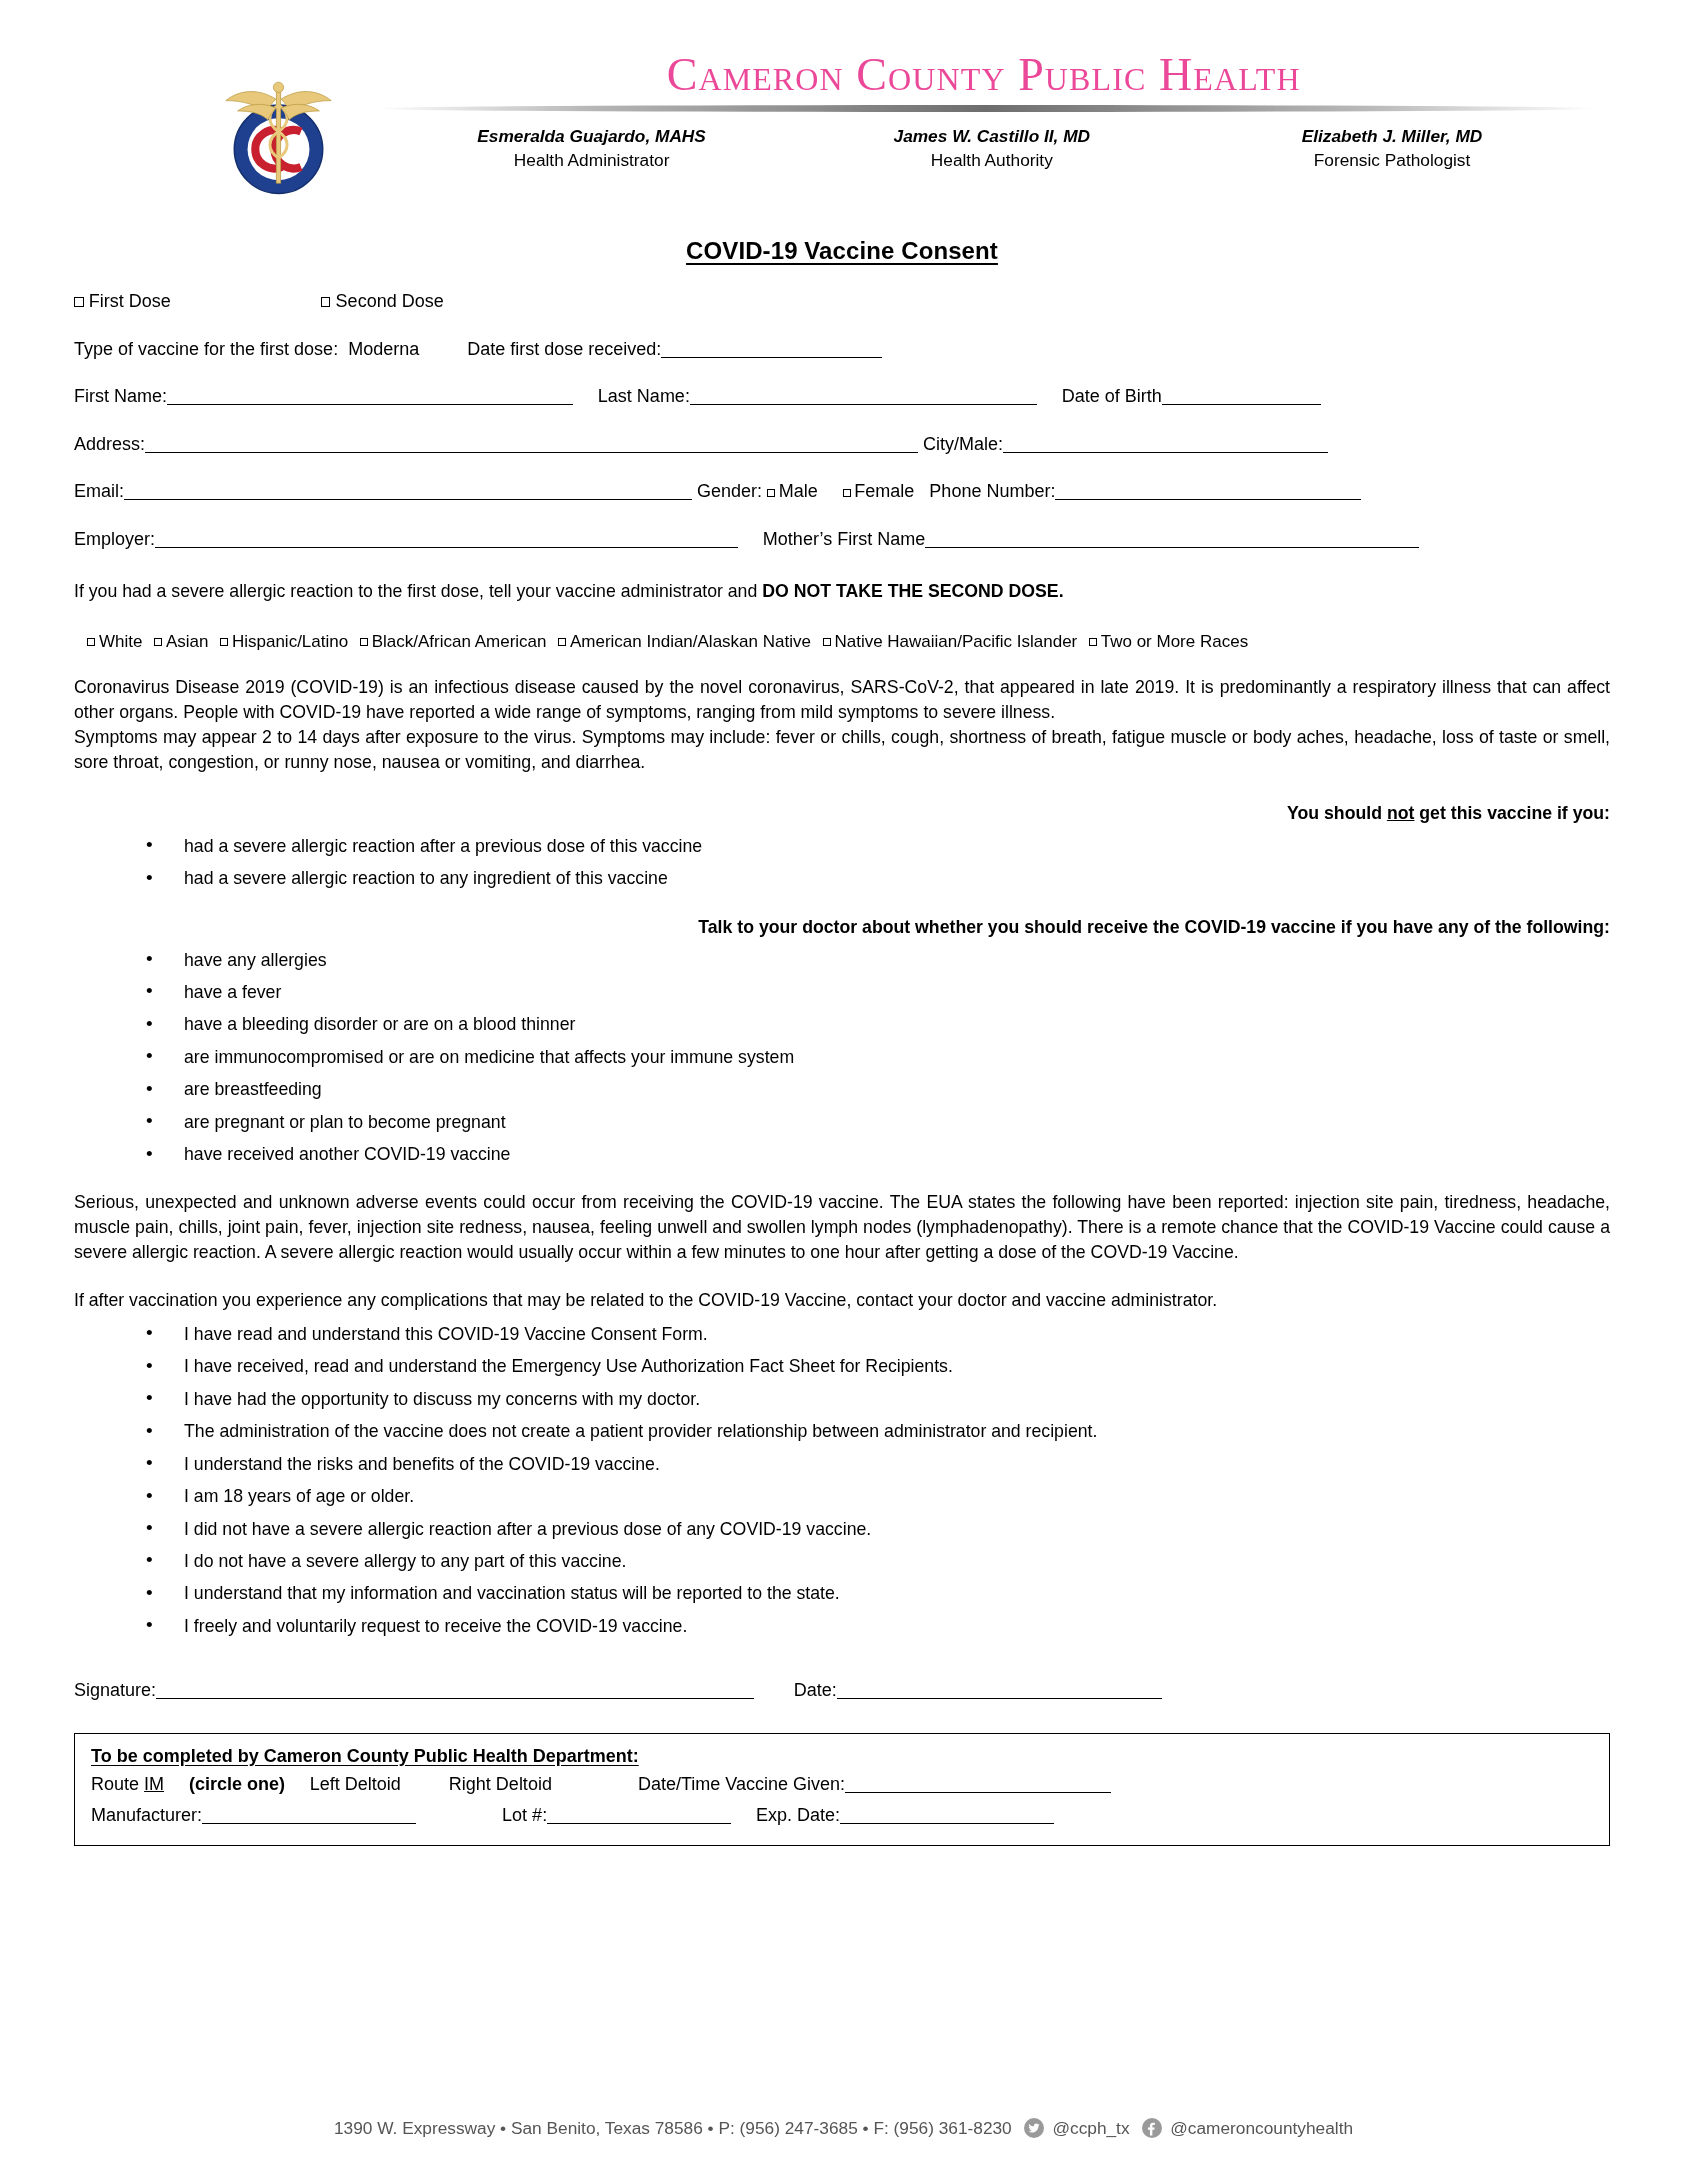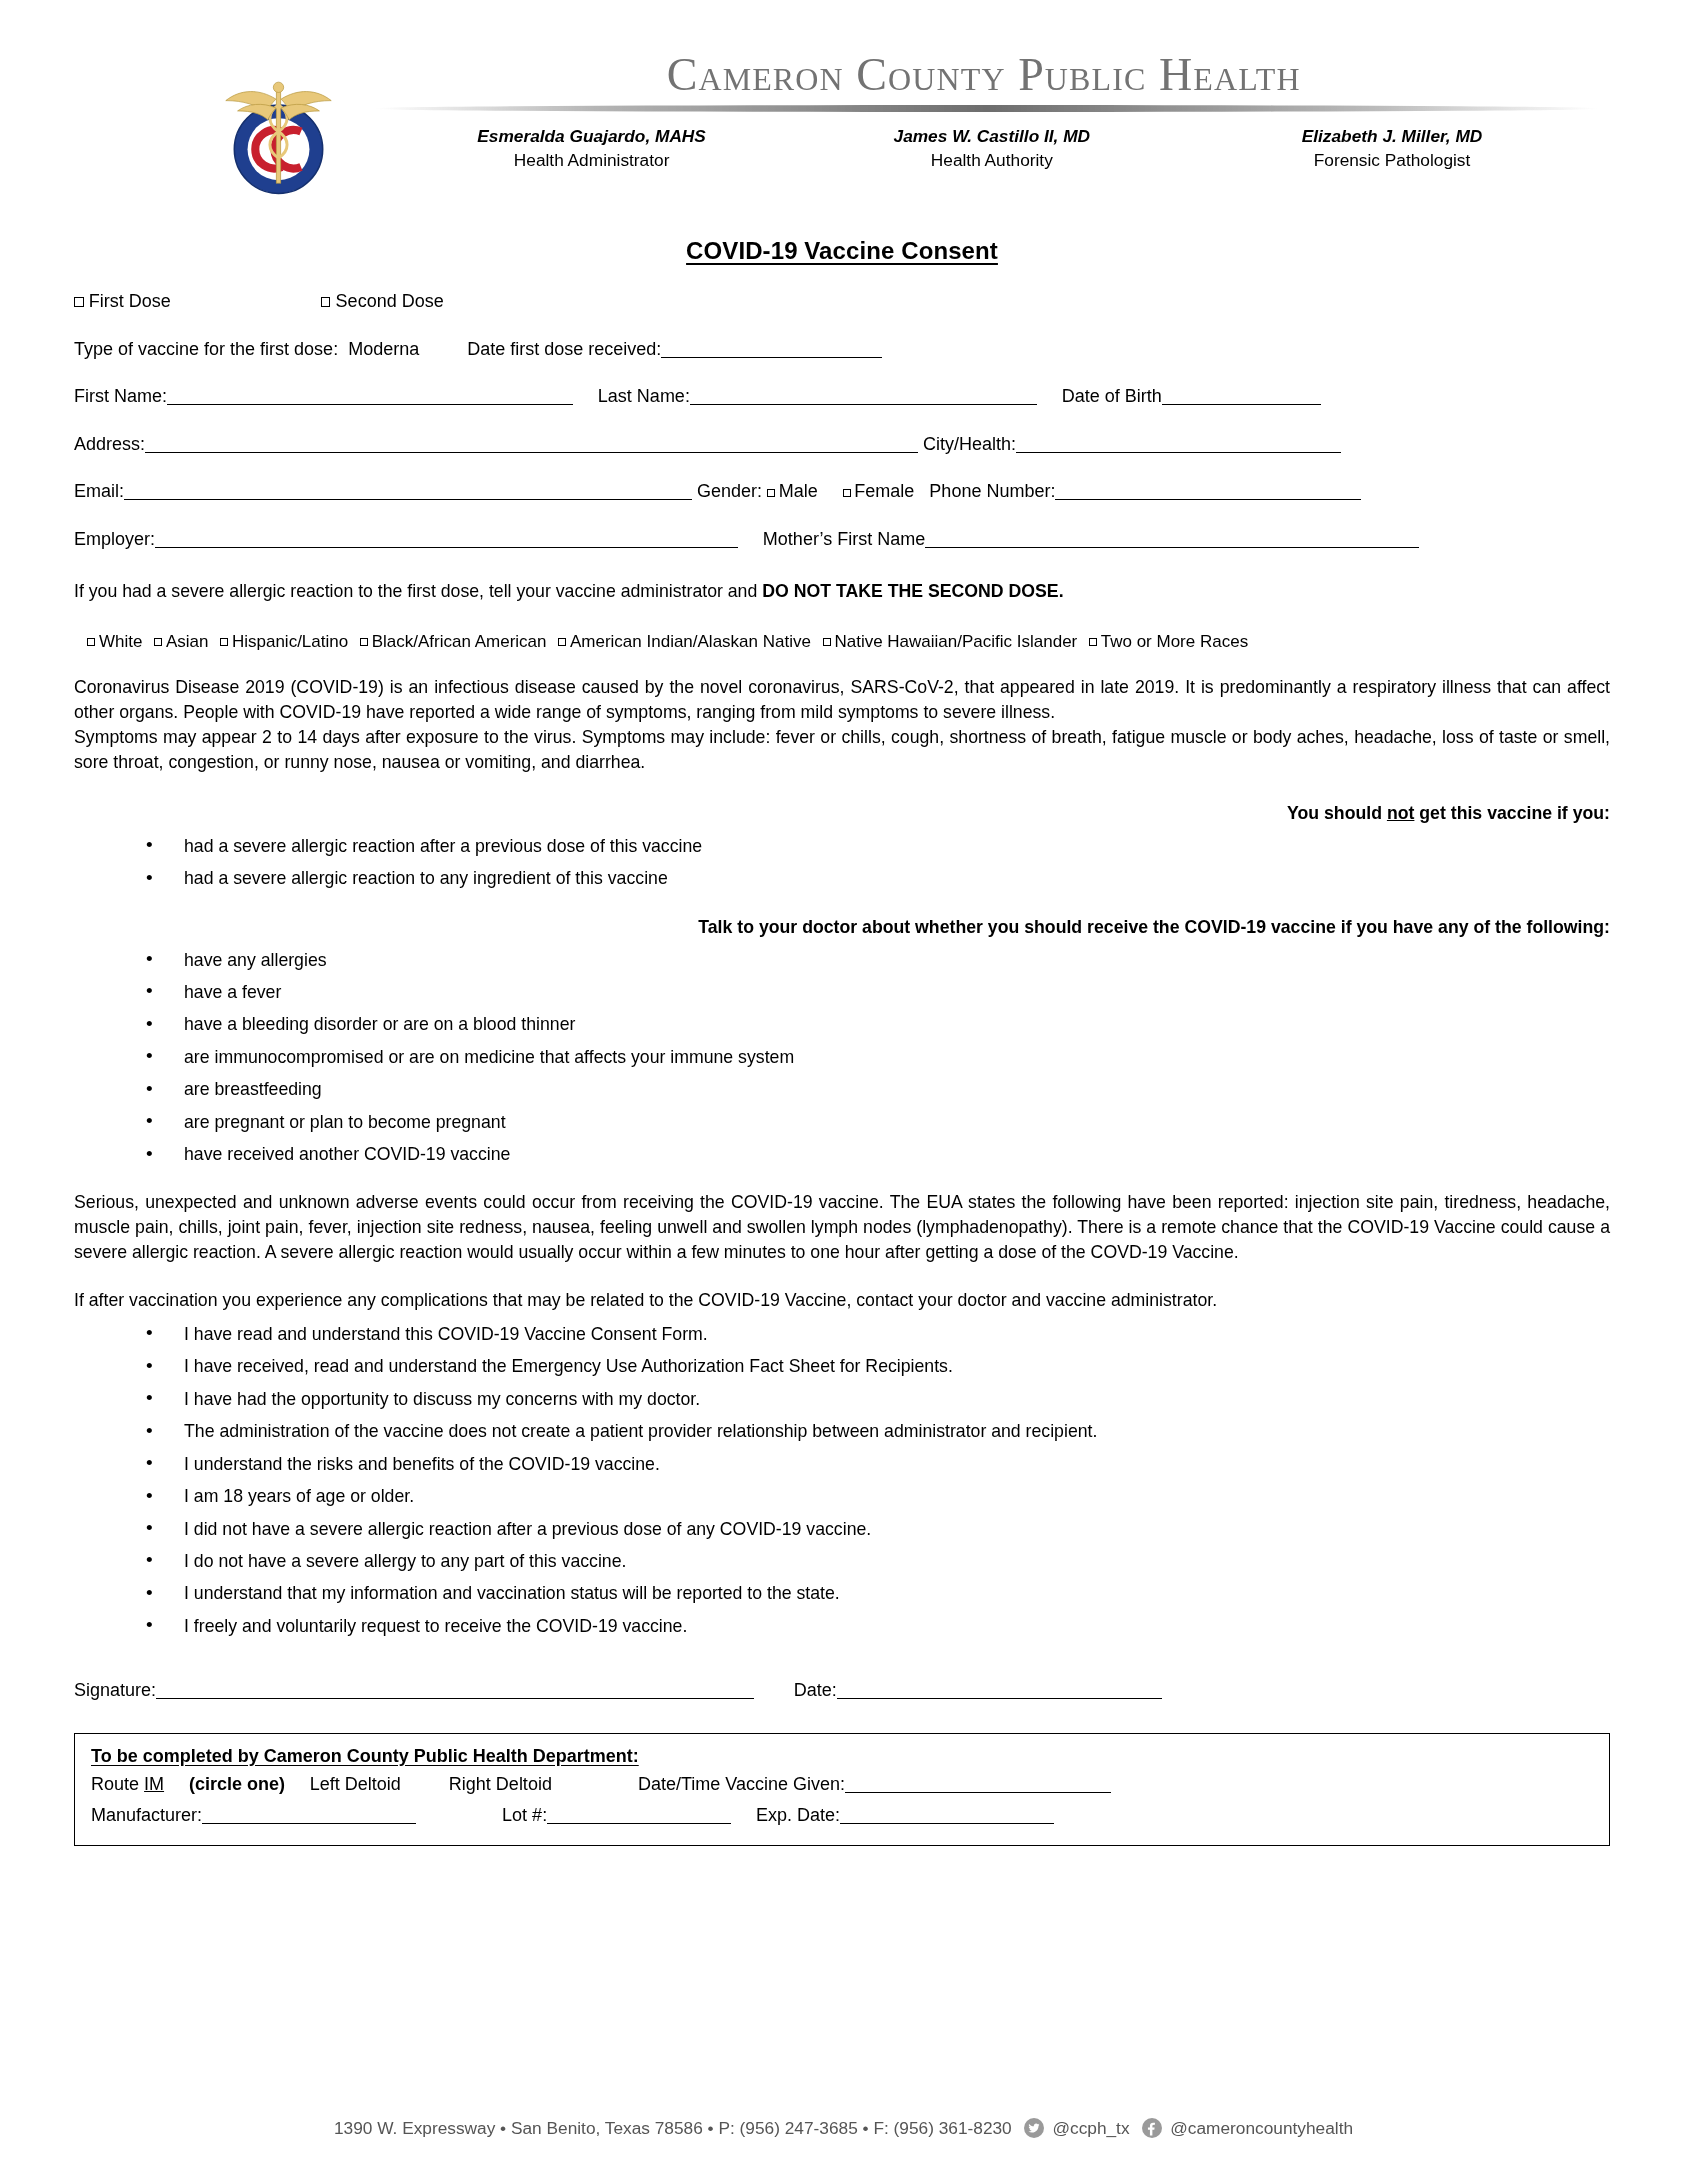--- a/index.html
+++ b/index.html
@@ -40,21 +40,21 @@
     flex: 1;
     margin-left: 19px;
     padding-top: 5.9px;
   }
   .org-title {
     font-family: "Liberation Serif", serif;
     font-size: 46px;
     letter-spacing: 1.1px;
     line-height: 1.0;
     white-space: nowrap;
-    color: #737373;
+    color: #ec4899;
     text-align: center;
     font-variant: small-caps;
     font-weight: 400;
     padding-left: 7.4px;
   }
   .header-rule {
     height: 6.6px;
     margin: 7.4px 0 0 13.3px;
     background: linear-gradient(to right, rgba(255,255,255,0) 0%, rgba(120,120,120,0.55) 18%, rgba(60,60,60,0.75) 50%, rgba(120,120,120,0.5) 82%, rgba(255,255,255,0) 100%);
     border-radius: 50%;
@@ -322,21 +322,21 @@
     <div class="line-row">
       <span>First Name:</span><span class="fill" style="width:406px"></span>
       <span class="gap-sm"></span>
       <span>Last Name:</span><span class="fill" style="width:347px"></span>
       <span class="gap-sm"></span>
       <span>Date of Birth</span><span class="fill" style="width:159px"></span>
     </div>
 
     <div class="line-row">
       <span>Address:</span><span class="fill" style="width:773px"></span>
-      <span>City/Health:</span><span class="fill" style="width:325px"></span>
+      <span>City/Male:</span><span class="fill" style="width:325px"></span>
     </div>
 
     <div class="line-row">
       <span>Email:</span><span class="fill" style="width:568px"></span>
       <span>Gender:</span>
       <span class="cbox-sm"></span><span>Male</span>
       <span class="gap-sm"></span>
       <span class="cbox-sm"></span><span>Female</span>
       &nbsp;
       <span>Phone Number:</span><span class="fill" style="width:306px"></span>

